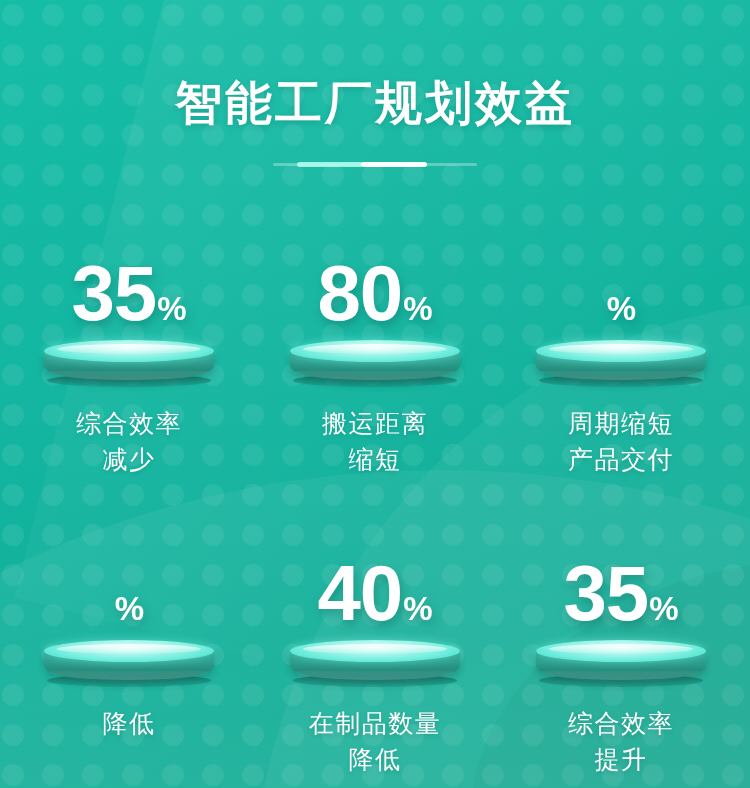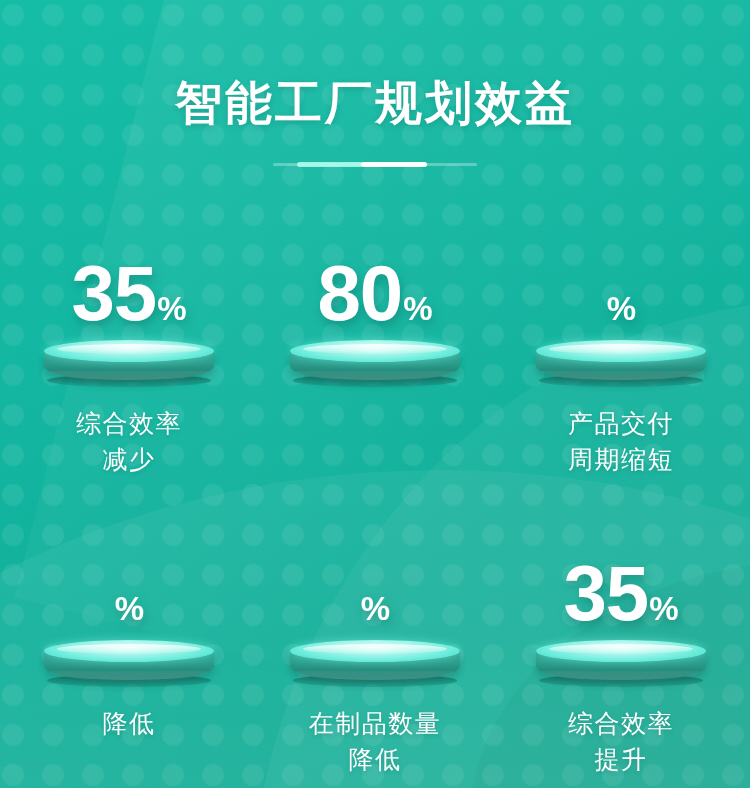--- a/index.html
+++ b/index.html
@@ -290,53 +290,58 @@
       <div class="stat">
         <div class="stat-value">
           <span class="stat-number">80</span>
           <span class="stat-unit">%</span>
         </div>
         <div class="pedestal">
           <div class="pedestal-base"></div>
           <div class="pedestal-body"></div>
           <div class="pedestal-top"></div>
         </div>
-      </div>
-
-      <div class="stat">
-        <div class="stat-value">
-          <span class="stat-unit">%</span>
-        </div>
-        <div class="pedestal">
-          <div class="pedestal-base"></div>
-          <div class="pedestal-body"></div>
-          <div class="pedestal-top"></div>
-        </div>
-        <div class="stat-label">
+        <div class="stat-label">
+          <span>搬运距离</span>
+          <span>缩短</span>
+        </div>
+      </div>
+
+      <div class="stat">
+        <div class="stat-value">
+          <span class="stat-unit">%</span>
+        </div>
+        <div class="pedestal">
+          <div class="pedestal-base"></div>
+          <div class="pedestal-body"></div>
+          <div class="pedestal-top"></div>
+        </div>
+        <div class="stat-label">
+          <span>周期缩短</span>
           <span>产品交付</span>
-          <span>周期缩短</span>
         </div>
       </div>
 
       <div class="stat">
         <div class="stat-value">
           <span class="stat-unit">%</span>
         </div>
         <div class="pedestal">
           <div class="pedestal-base"></div>
           <div class="pedestal-body"></div>
           <div class="pedestal-top"></div>
         </div>
         <div class="stat-label">
           <span>降低</span>
         </div>
       </div>
 
       <div class="stat">
         <div class="stat-value">
+          <span class="stat-number">40</span>
           <span class="stat-unit">%</span>
         </div>
         <div class="pedestal">
           <div class="pedestal-base"></div>
           <div class="pedestal-body"></div>
           <div class="pedestal-top"></div>
         </div>
         <div class="stat-label">
           <span>在制品数量</span>
           <span>降低</span>

